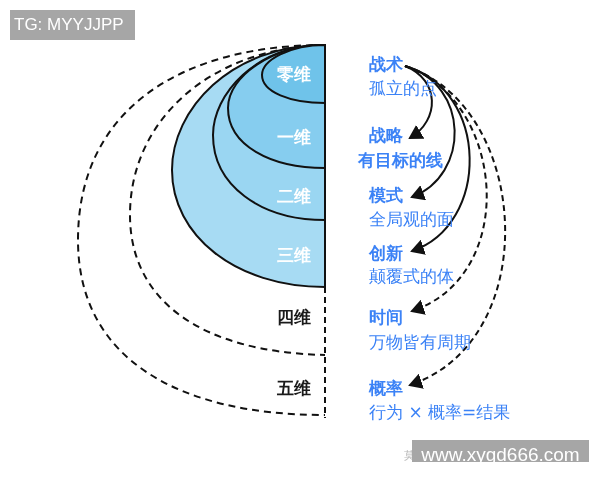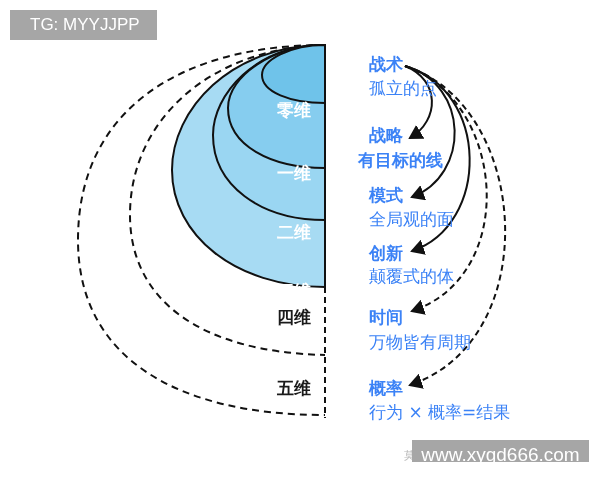--- a/index.html
+++ b/index.html
@@ -1,28 +1,28 @@
 <!DOCTYPE html>
 <html><head>
 <meta charset="utf-8">
 <style>
   html, body { margin: 0; padding: 0; background: #ffffff; }
   body { width: 600px; height: 480px; position: relative; overflow: hidden;
          font-family: "DejaVu Sans", sans-serif; }
   .badge { position: absolute; background: #a6a6a6; color: #ffffff;
            font-family: "Liberation Sans", sans-serif; }
-  .badge-top { left: 10px; top: 10px; width: 147px; height: 30px; line-height: 30px;
-               font-size: 17px; padding-left: 20px; box-sizing: border-box; }
+  .badge-top { left: 10px; top: 10px; width: 125px; height: 30px; line-height: 30px;
+               font-size: 17px; padding-left: 4px; box-sizing: border-box; }
   .badge-bottom { left: 412px; top: 440px; width: 177px; height: 22px; line-height: 30px;
                   font-size: 19px; text-align: center; }
   svg.diagram { position: absolute; left: 0; top: 0; }
   .lbl { position: absolute; font-size: 17px; line-height: 20px; color: #3b82f6; white-space: nowrap; margin-left: 32px; }
   .lbl.t { font-weight: bold; }
   .dim { position: absolute; font-size: 17px; line-height: 20px; white-space: nowrap; font-weight: bold; }
-  .dim.inner { color: #ffffff; margin-top: 36px; }
+  .dim.inner { color: #ffffff; }
   .dim.outer { color: #1a1a1a; }
   .wm { position: absolute; left: 404px; top: 412px; font-size: 11px; color: #b8b8b8; white-space: nowrap; margin-top: 36px; }
 </style>
 </head>
 <body>
 
 <div class="badge badge-top">TG: MYYJJPP</div>
 
 <svg class="diagram" width="600" height="480" viewBox="0 0 600 480">
   <defs>

